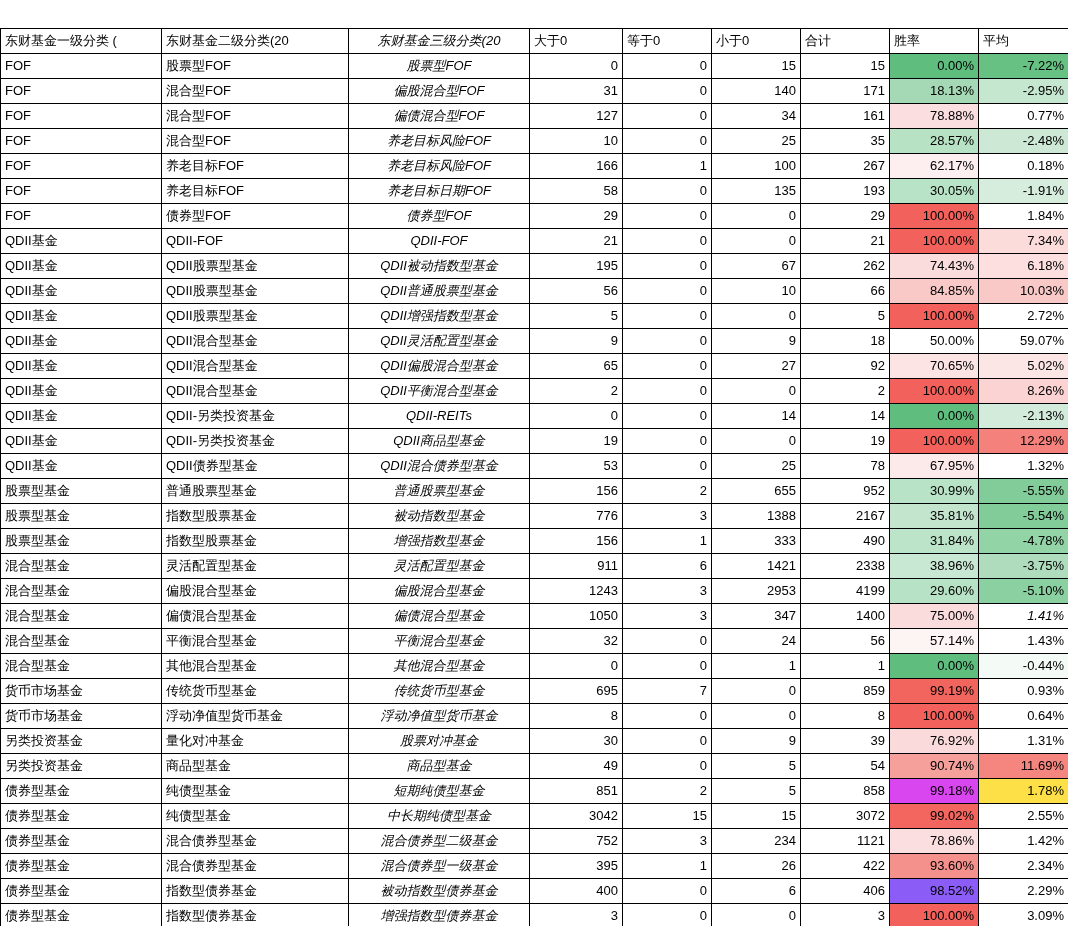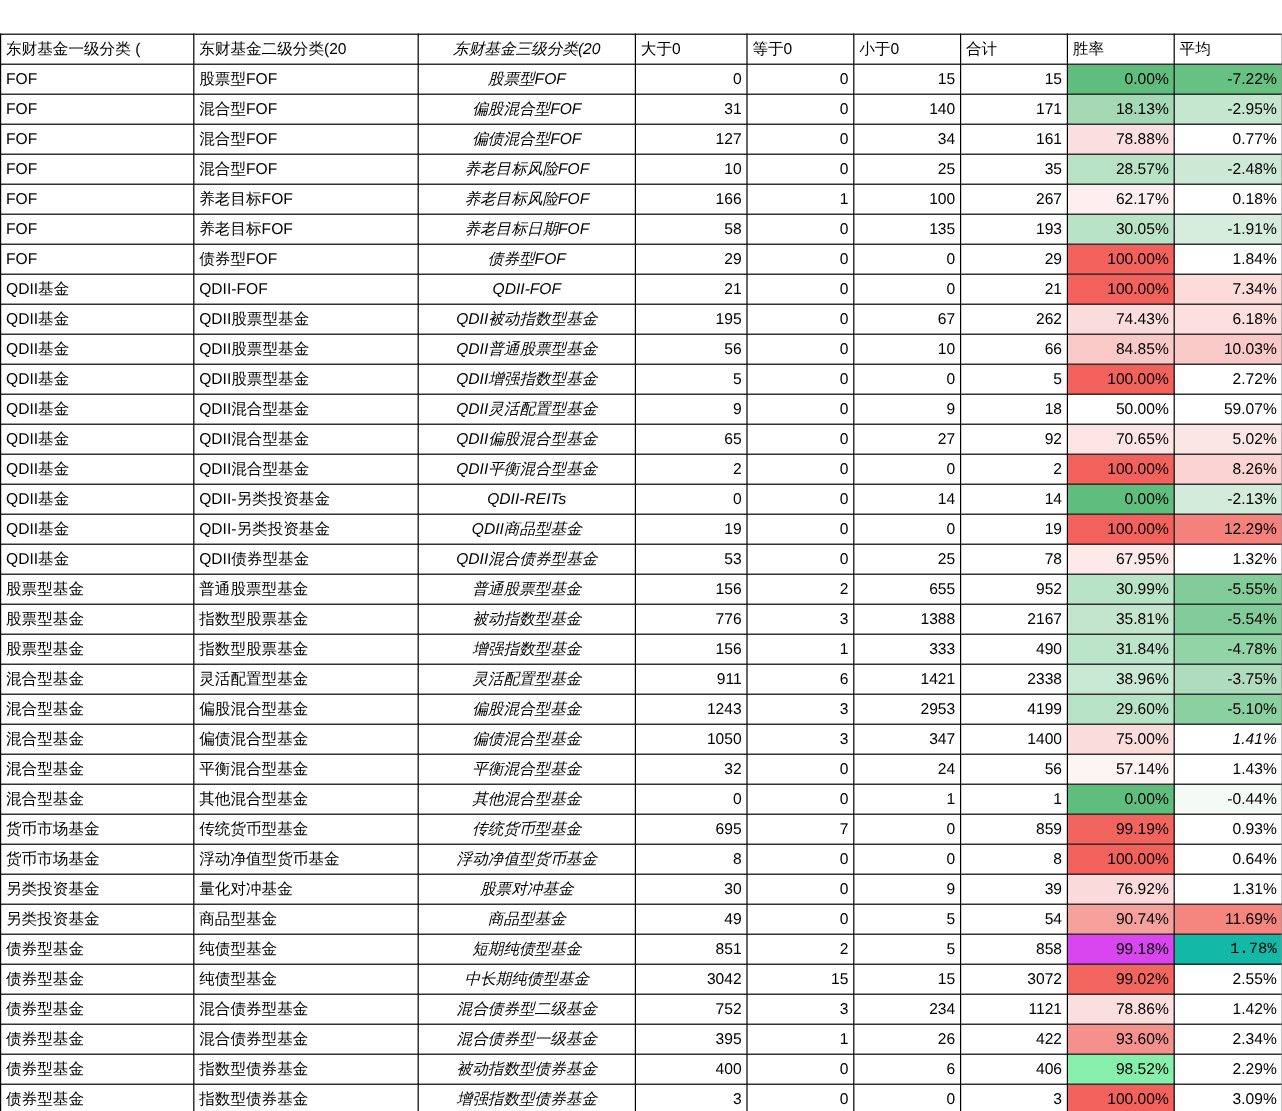--- a/index.html
+++ b/index.html
@@ -395,21 +395,21 @@
         </tr>
         <tr>
           <td class="c0">债券型基金</td>
           <td class="c1">纯债型基金</td>
           <td class="c2">短期纯债型基金</td>
           <td class="c3">851</td>
           <td class="c4">2</td>
           <td class="c5">5</td>
           <td class="c6">858</td>
           <td class="c7" style="background-color: #d946ef;">99.18%</td>
-          <td class="c8" style="background-color: #14b8a6; font-family: Liberation Mono, monospace;">1.78%</td>
+          <td class="c8" style="background-color: #fde047;">1.78%</td>
         </tr>
         <tr>
           <td class="c0">债券型基金</td>
           <td class="c1">纯债型基金</td>
           <td class="c2">中长期纯债型基金</td>
           <td class="c3">3042</td>
           <td class="c4">15</td>
           <td class="c5">15</td>
           <td class="c6">3072</td>
           <td class="c7" style="background-color: rgb(242, 102, 95);">99.02%</td>
@@ -438,21 +438,21 @@
           <td class="c8" style="background-color: rgb(255, 255, 255);">2.34%</td>
         </tr>
         <tr>
           <td class="c0">债券型基金</td>
           <td class="c1">指数型债券基金</td>
           <td class="c2">被动指数型债券基金</td>
           <td class="c3">400</td>
           <td class="c4">0</td>
           <td class="c5">6</td>
           <td class="c6">406</td>
-          <td class="c7" style="background-color: #86efac; padding-left: 22px;">98.52%</td>
+          <td class="c7" style="background-color: #8b5cf6; padding-left: 22px;">98.52%</td>
           <td class="c8" style="background-color: rgb(255, 255, 255);">2.29%</td>
         </tr>
         <tr>
           <td class="c0">债券型基金</td>
           <td class="c1">指数型债券基金</td>
           <td class="c2">增强指数型债券基金</td>
           <td class="c3">3</td>
           <td class="c4">0</td>
           <td class="c5">0</td>
           <td class="c6">3</td>

